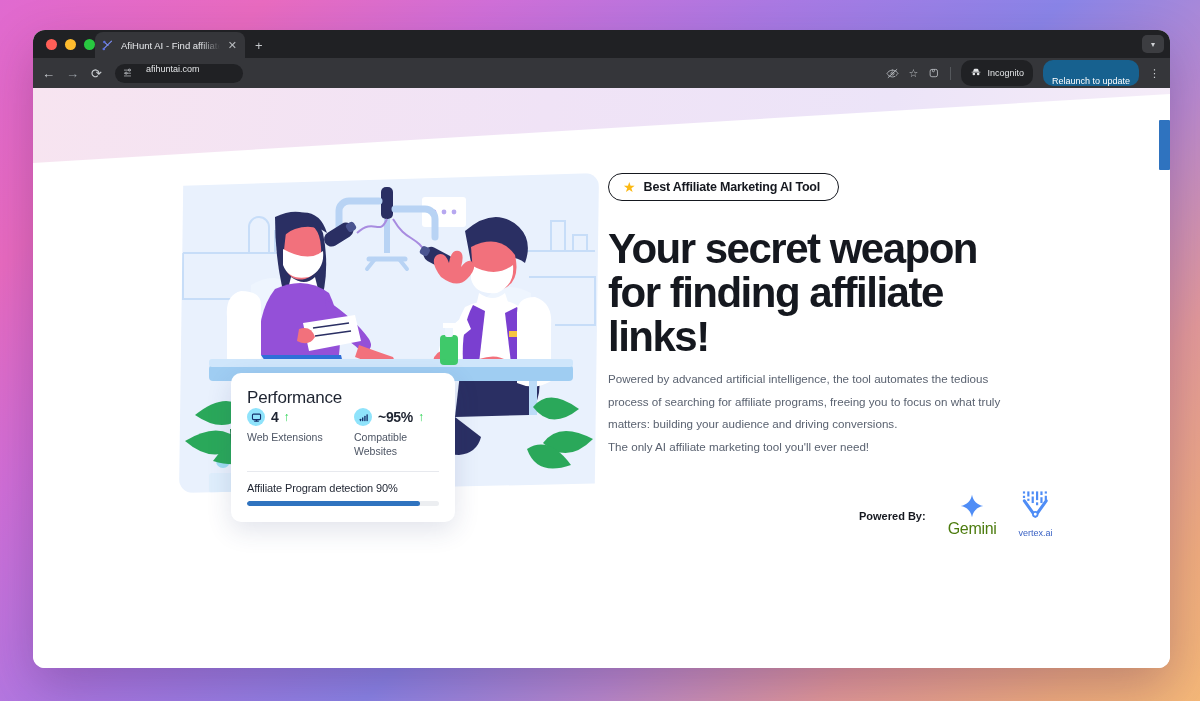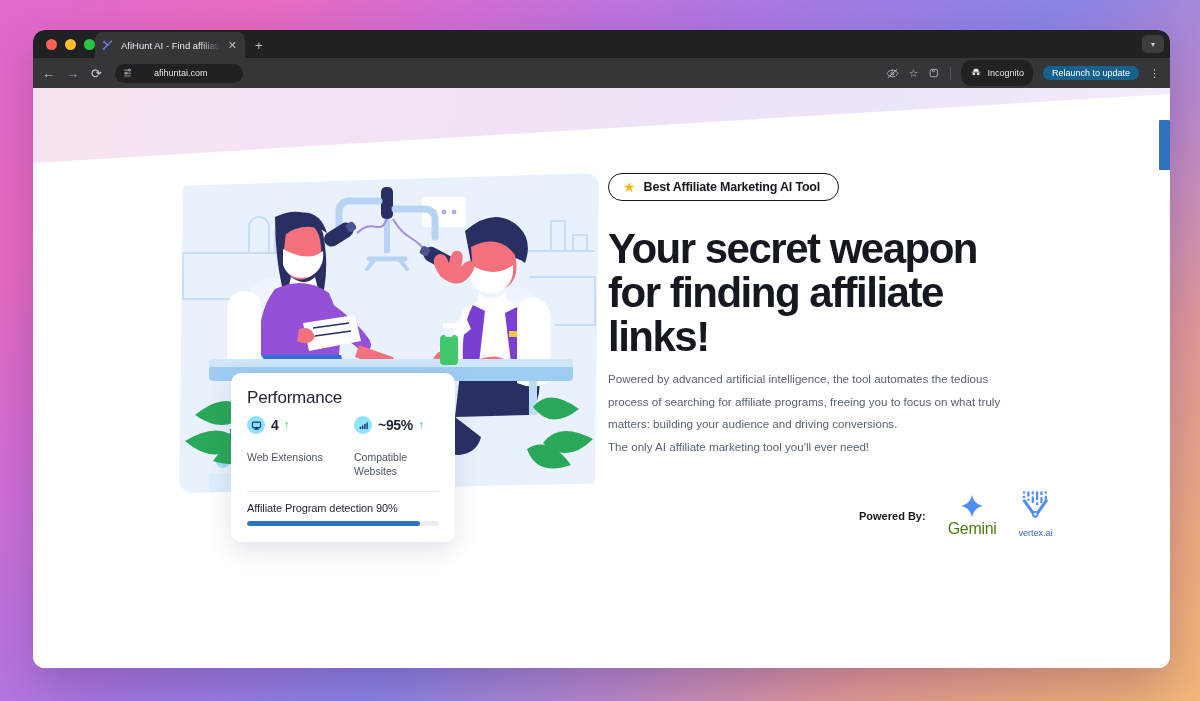--- a/index.html
+++ b/index.html
@@ -67,35 +67,35 @@
   .toolbar {
     height: 30px; background: #35363a;
     display: flex; align-items: center;
     padding: 0 8px; gap: 9px;
   }
   .nav-ico { color: #9aa0a6; font-size: 13px; width: 15px; text-align: center; line-height: 1; }
   .nav-ico.active { color: #cdd1d5; }
   .omnibox {
     flex: 0 0 auto; width: 128px; height: 19px;
     background: #202124; border-radius: 10px;
-    display: flex; align-items: center; gap: 20px;
+    display: flex; gap: 12px;
     padding: 0 8px; margin-left: 2px;
   }
   .omnibox .url { color: #e3e5e7; font-size: 9px; white-space: nowrap; }
   .tb-right { margin-left: auto; display: flex; align-items: center; gap: 10px; padding-right: 2px; }
   .tb-ico { color: #b9bdc1; font-size: 11px; line-height: 1; display:flex; align-items:center; }
   .tb-sep { width: 1px; height: 13px; background: #55585c; }
   .incognito {
     background: #202124; border-radius: 10px; height: 26px;
     display: flex; align-items: center; gap: 5px; padding: 0 9px;
     color: #e3e5e7; font-size: 9px; white-space: nowrap;
   }
   .relaunch {
-    background: #17618f; border-radius: 10px; height: 14px;
-    display: flex; align-items: center; padding: 0 9px;
+    background: #17618f; border-radius: 10px; height: 26px;
+    display: flex; align-items: flex-end; padding: 0 9px;
     color: #ffffff; font-size: 9px; white-space: nowrap;
   }
   .kebab { color: #cfd2d5; font-size: 11px; line-height: 1; letter-spacing: 0; }
 
   
   .page { position: relative; height: 580px; background: #ffffff; overflow: hidden; }
   .page-wedge {
     position: absolute; left: 0; top: 0; width: 100%; height: 75px;
     background: linear-gradient(100deg,#f7e4f0 0%, #f0e3f6 45%, #ece4f8 75%, #f5ecf8 100%);
     clip-path: polygon(0 0, 100% 0, 100% 8%, 0 100%);
@@ -121,32 +121,32 @@
   }
   .illus-svg { position: absolute; inset: 0; width: 100%; height: 100%; }
 
   
   .perf-card {
     position: absolute; left: 198px; top: 285px;
     width: 224px; background: #fff;
     border-radius: 10px; box-shadow: 0 8px 26px rgba(40,60,110,.14);
     padding: 15px 16px 16px 16px;
   }
-  .perf-title { font-size: 17px; color: #1d2330; letter-spacing: -.2px; margin-bottom: 8px; font-weight: 400; }
+  .perf-title { font-size: 17px; color: #1d2330; letter-spacing: -.2px; margin-bottom: 0; font-weight: 400; }
   .perf-stats { display: flex; gap: 22px; }
   .stat { width: 92px; }
   .stat-top { display: flex; align-items: center; gap: 6px; }
   .stat-badge {
     width: 18px; height: 18px; border-radius: 50%;
     background: #8fe3fb; display: flex; align-items: center; justify-content: center;
     flex: 0 0 18px;
   }
   .stat-val { font-size: 14px; font-weight: 700; color: #1d2330; letter-spacing: -.3px; }
   .arrow-up { color: #27d34f; font-size: 12px; font-weight: 700; line-height: 1; margin-left: -1px; }
-  .stat-label { font-size: 10.5px; color: #4d5564; line-height: 1.35; margin-top: 16px; }
+  .stat-label { font-size: 10.5px; color: #4d5564; line-height: 1.35; margin-top: 4px; }
   .perf-divider { height: 1px; background: #e7e9ee; margin: 13px 0 10px 0; }
   .perf-detect { font-size: 11px; font-weight: 400; color: #1d2330; letter-spacing: -.1px; }
   .bar-track { margin-top: 7px; height: 5px; border-radius: 3px; background: #eceef1; overflow: hidden; }
   .bar-fill { height: 100%; background: #2f73bf; border-radius: 3px; }
 
   
   .right-col { position: absolute; left: 575px; top: 85px; width: 430px; }
   .badge-pill {
     display: inline-flex; align-items: center; gap: 8px;
     border: 1.6px solid #15181f; border-radius: 999px;

